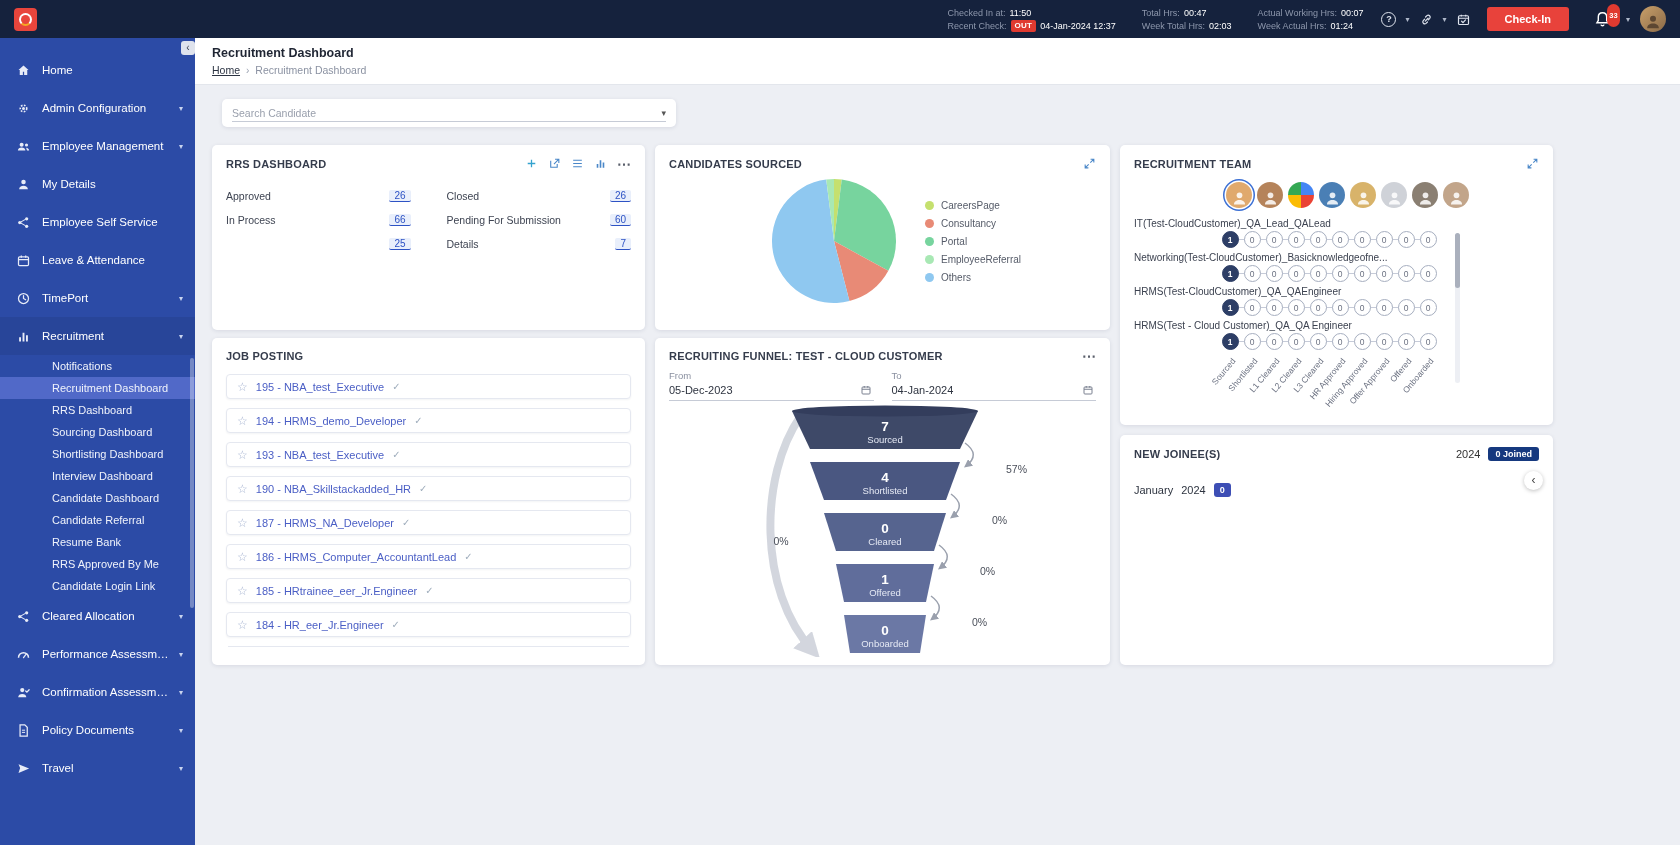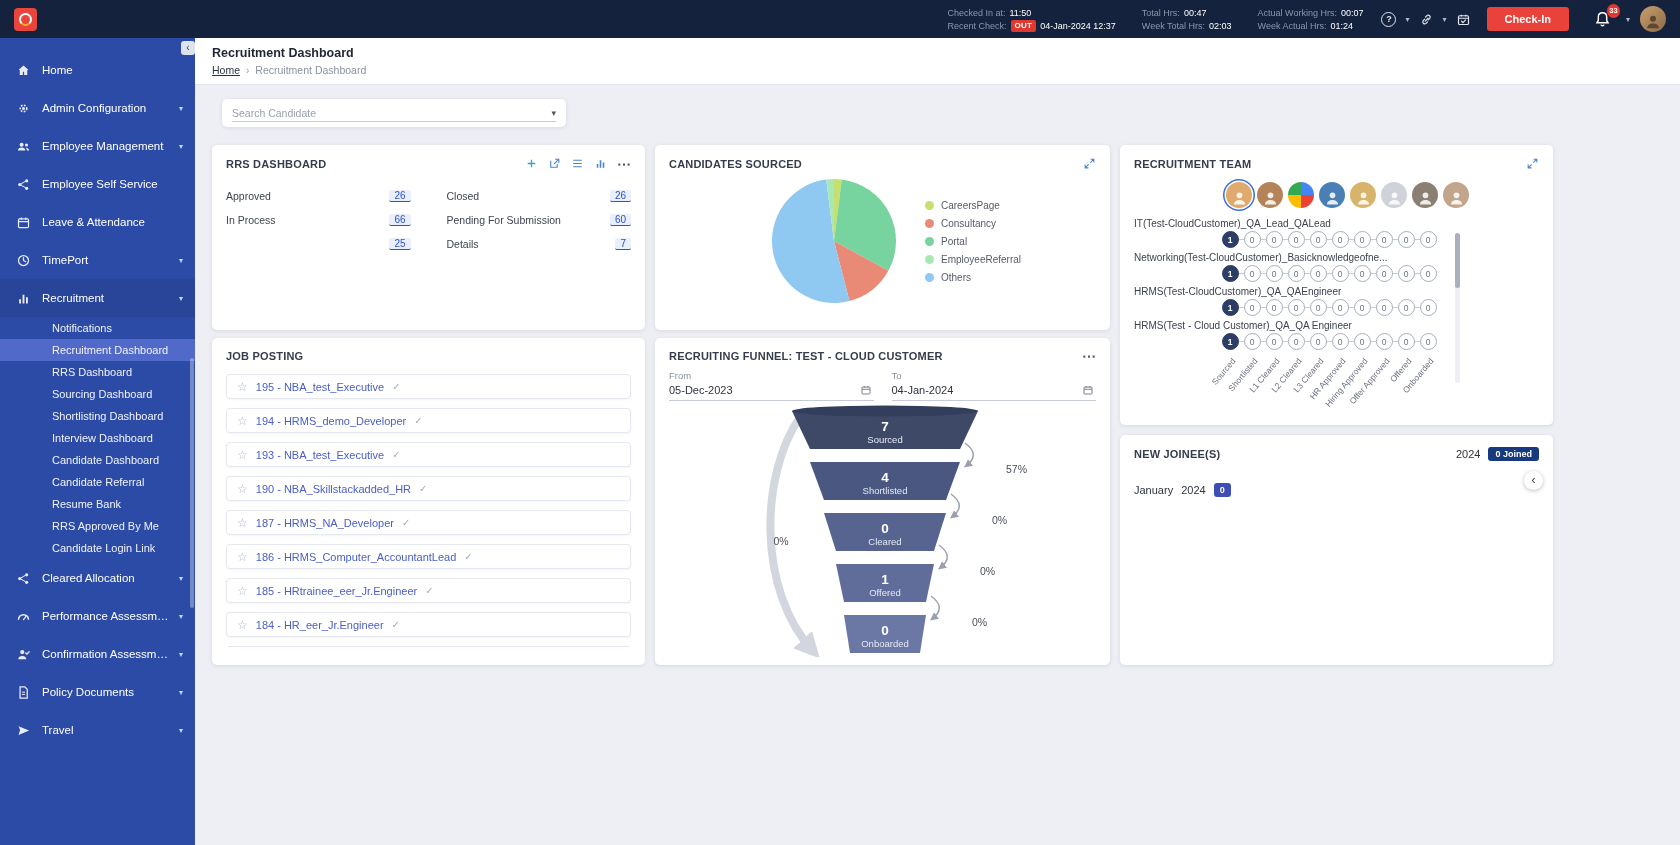--- a/index.html
+++ b/index.html
@@ -19,21 +19,21 @@
 .att-val{color:#fff}
 .out-badge{background:#e03a30;color:#fff;font-weight:bold;font-size:8px;padding:0 4px;border-radius:2px;letter-spacing:.3px}
 .tb-icons{display:flex;align-items:center;gap:9px;margin-right:16px;color:#dfe4ee}
 .tb-ico{display:flex;align-items:center;justify-content:center;cursor:pointer}
 .tb-ico .svgi{width:15px;height:15px}
 .help{width:15px;height:15px;border:1.4px solid #dfe4ee;border-radius:50%;font-size:9px;font-weight:bold;display:flex;align-items:center;justify-content:center}
 .tb-caret{font-size:8px;color:#aeb7c8;cursor:pointer}
 .checkin{background:#e8423b;color:#fff;border:none;border-radius:3px;font-size:11px;font-weight:bold;padding:6px 18px;margin-right:24px;font-family:inherit;cursor:pointer}
 .bell-wrap{position:relative;margin-right:14px;cursor:pointer}
 .bell-wrap .svgi{width:19px;height:19px;color:#fff}
-.bell-badge{position:absolute;top:-6px;right:-8px;background:#e03a30;color:#fff;font-size:7.5px;font-weight:bold;min-width:13px;height:14px;border-radius:7px;display:flex;align-items:center;justify-content:center;padding:0 2px}
+.bell-badge{position:absolute;top:-6px;right:-8px;background:#e03a30;color:#fff;font-size:7.5px;font-weight:bold;min-width:13px;height:23px;border-radius:7px;display:flex;align-items:center;justify-content:center;padding:0 2px}
 .tb-avatar{width:26px;height:26px;border-radius:50%;background:linear-gradient(135deg,#c9a06a,#8a6a48);margin-left:10px;overflow:hidden;display:flex;align-items:flex-end;justify-content:center;cursor:pointer}
 .tb-avatar .svgi{width:20px;height:20px;color:#5d4732}
 
 
 .sidebar{position:absolute;top:38px;left:0;width:195px;bottom:0;background:#2c4ba6;color:#fff;overflow:hidden}
 #sb-menu{padding-top:13px}
 .sb-item{display:flex;align-items:center;gap:10px;height:38px;padding:0 12px 0 16px;font-size:11.5px;cursor:pointer;white-space:nowrap}
 .sb-item.open{background:rgba(0,0,0,.08)}
 .sb-ico{width:16px;display:flex;color:#e8ecf8}
 .sb-ico .svgi{width:15px;height:15px}
@@ -47,21 +47,21 @@
 
 .page-head{position:absolute;left:195px;top:38px;right:0;height:47px;background:#fff;border-bottom:1px solid #e3e6ec;padding:8px 0 0 17px}
 .page-title{font-size:12.5px;font-weight:bold;color:#1f2533}
 .breadcrumb{margin-top:4px;display:flex;align-items:center;gap:6px;font-size:10.5px}
 .bc-home{color:#2b3342;text-decoration:underline;cursor:pointer}
 .bc-sep{color:#9aa2b1;font-size:10px}
 .bc-cur{color:#8b92a2}
 
 
 .card{position:absolute;background:#fff;border-radius:5px;box-shadow:0 1px 4px rgba(24,34,66,.10);padding:12px 14px;overflow:hidden}
-#card-search{left:222px;top:99px;width:344px;height:28px;padding:5px 10px;overflow:visible}
+#card-search{left:222px;top:99px;width:454px;height:28px;padding:5px 10px;overflow:visible}
 .search-select{display:flex;align-items:center;justify-content:space-between;border-bottom:1px solid #c6cbd6;height:100%;cursor:pointer}
 .search-ph{font-size:10.5px;color:#9aa0ad}
 .search-caret{font-size:9px;color:#555}
 #card-rrs{left:212px;top:145px;width:433px;height:185px}
 #card-sourced{left:655px;top:145px;width:455px;height:185px}
 #card-team{left:1120px;top:145px;width:433px;height:280px}
 #card-jobs{left:212px;top:338px;width:433px;height:327px}
 #card-funnel{left:655px;top:338px;width:455px;height:327px}
 #card-joinees{left:1120px;top:435px;width:433px;height:230px}
 .card-head{display:flex;align-items:center;justify-content:space-between}
@@ -302,20 +302,28 @@
         <span class="sb-car">▾</span>
       </div>
       <div class="sb-item">
         <span class="sb-ico">
           <svg class="svgi" viewBox="0 0 24 24">
             <use href="#sym-people"></use>
           </svg>
         </span>
         <span class="sb-lbl">Employee Management</span>
         <span class="sb-car">▾</span>
+      </div>
+      <div class="sb-item">
+        <span class="sb-ico">
+          <svg class="svgi" viewBox="0 0 24 24">
+            <use href="#sym-person"></use>
+          </svg>
+        </span>
+        <span class="sb-lbl">My Details</span>
       </div>
       <div class="sb-item">
         <span class="sb-ico">
           <svg class="svgi" viewBox="0 0 24 24">
             <use href="#sym-share"></use>
           </svg>
         </span>
         <span class="sb-lbl">Employee Self Service</span>
       </div>
       <div class="sb-item">

